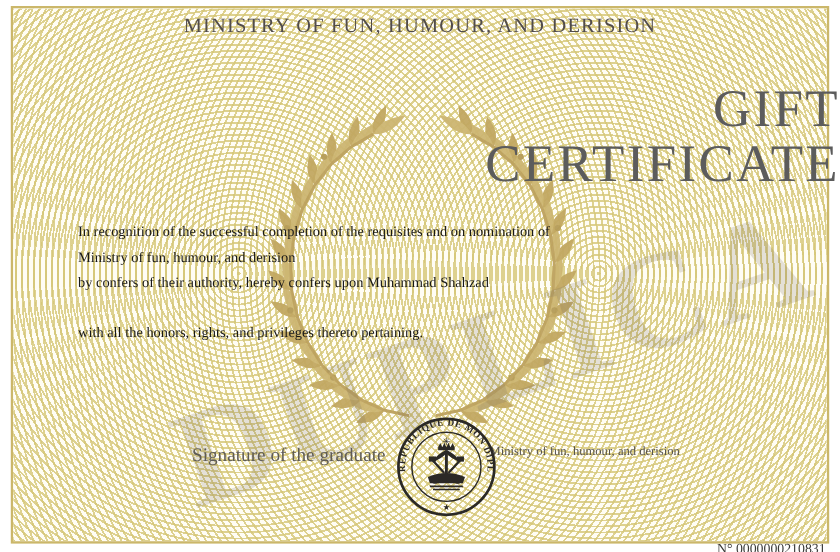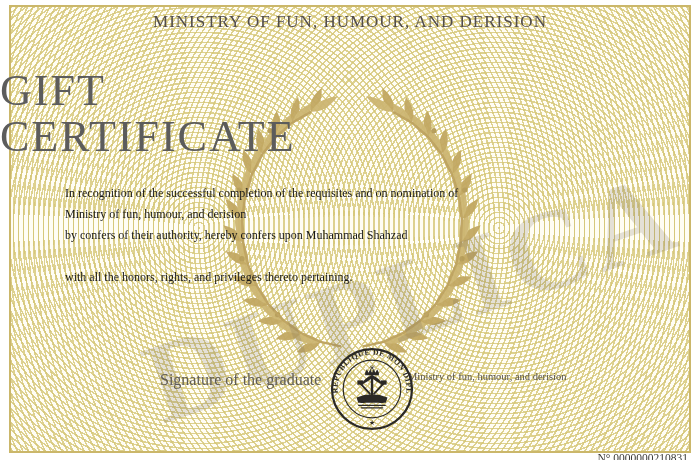--- a/index.html
+++ b/index.html
@@ -26,21 +26,21 @@
     font-size:115px;line-height:115px;font-weight:bold;
     letter-spacing:4px;color:rgba(118,110,94,0.20);
     transform:rotate(-19deg);transform-origin:0 50%;
     white-space:nowrap;user-select:none;
   }
   .header{
     position:absolute;left:0;top:12px;width:100%;text-align:center;
     font-size:17px;letter-spacing:1px;color:#514c4b;
   }
   .title{
-    position:absolute;left:0;top:68px;width:100%;text-align:left;
+    position:absolute;left:0;top:68px;width:100%;text-align:right;
     font-size:44px;line-height:46px;letter-spacing:2px;color:#5c5c5c;
   }
   .bodytext{
     position:absolute;left:65px;top:183px;width:530px;
     font-size:12px;line-height:21px;color:#181818;
   }
   .bodytext .closing{margin-top:21px;}
   .sig-label{
     position:absolute;left:160px;top:371px;font-size:16px;color:#5e5b56;
   }

